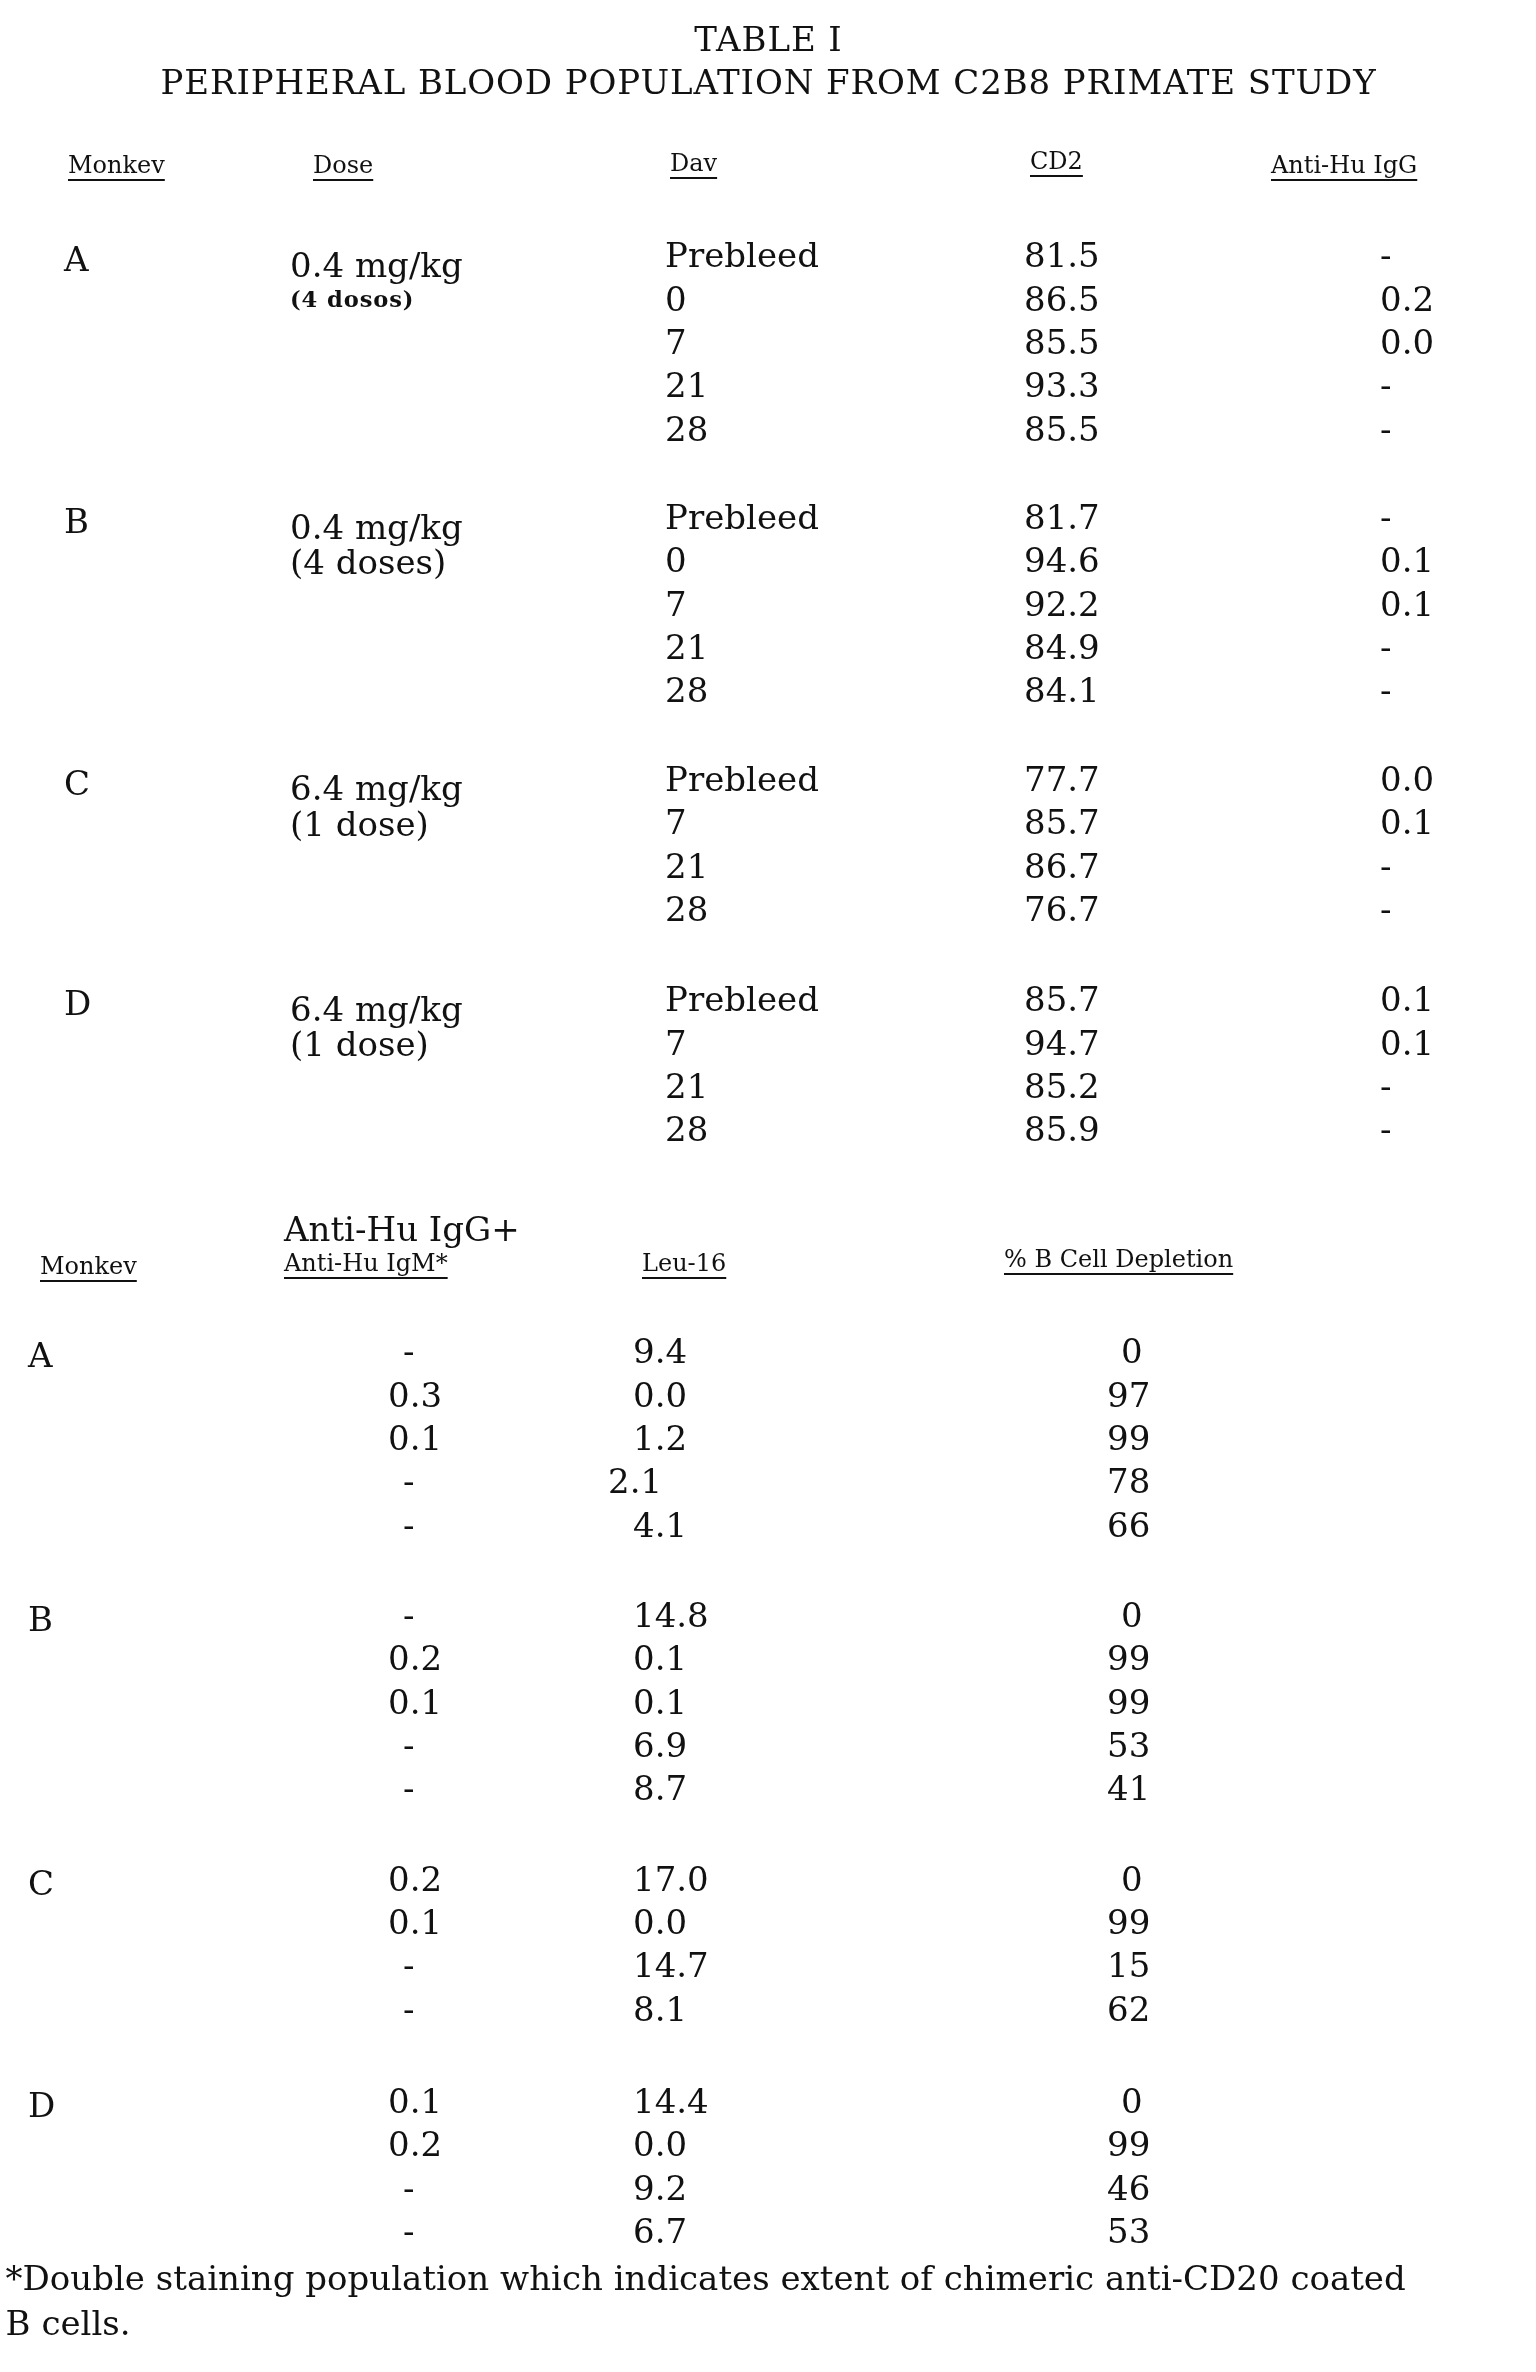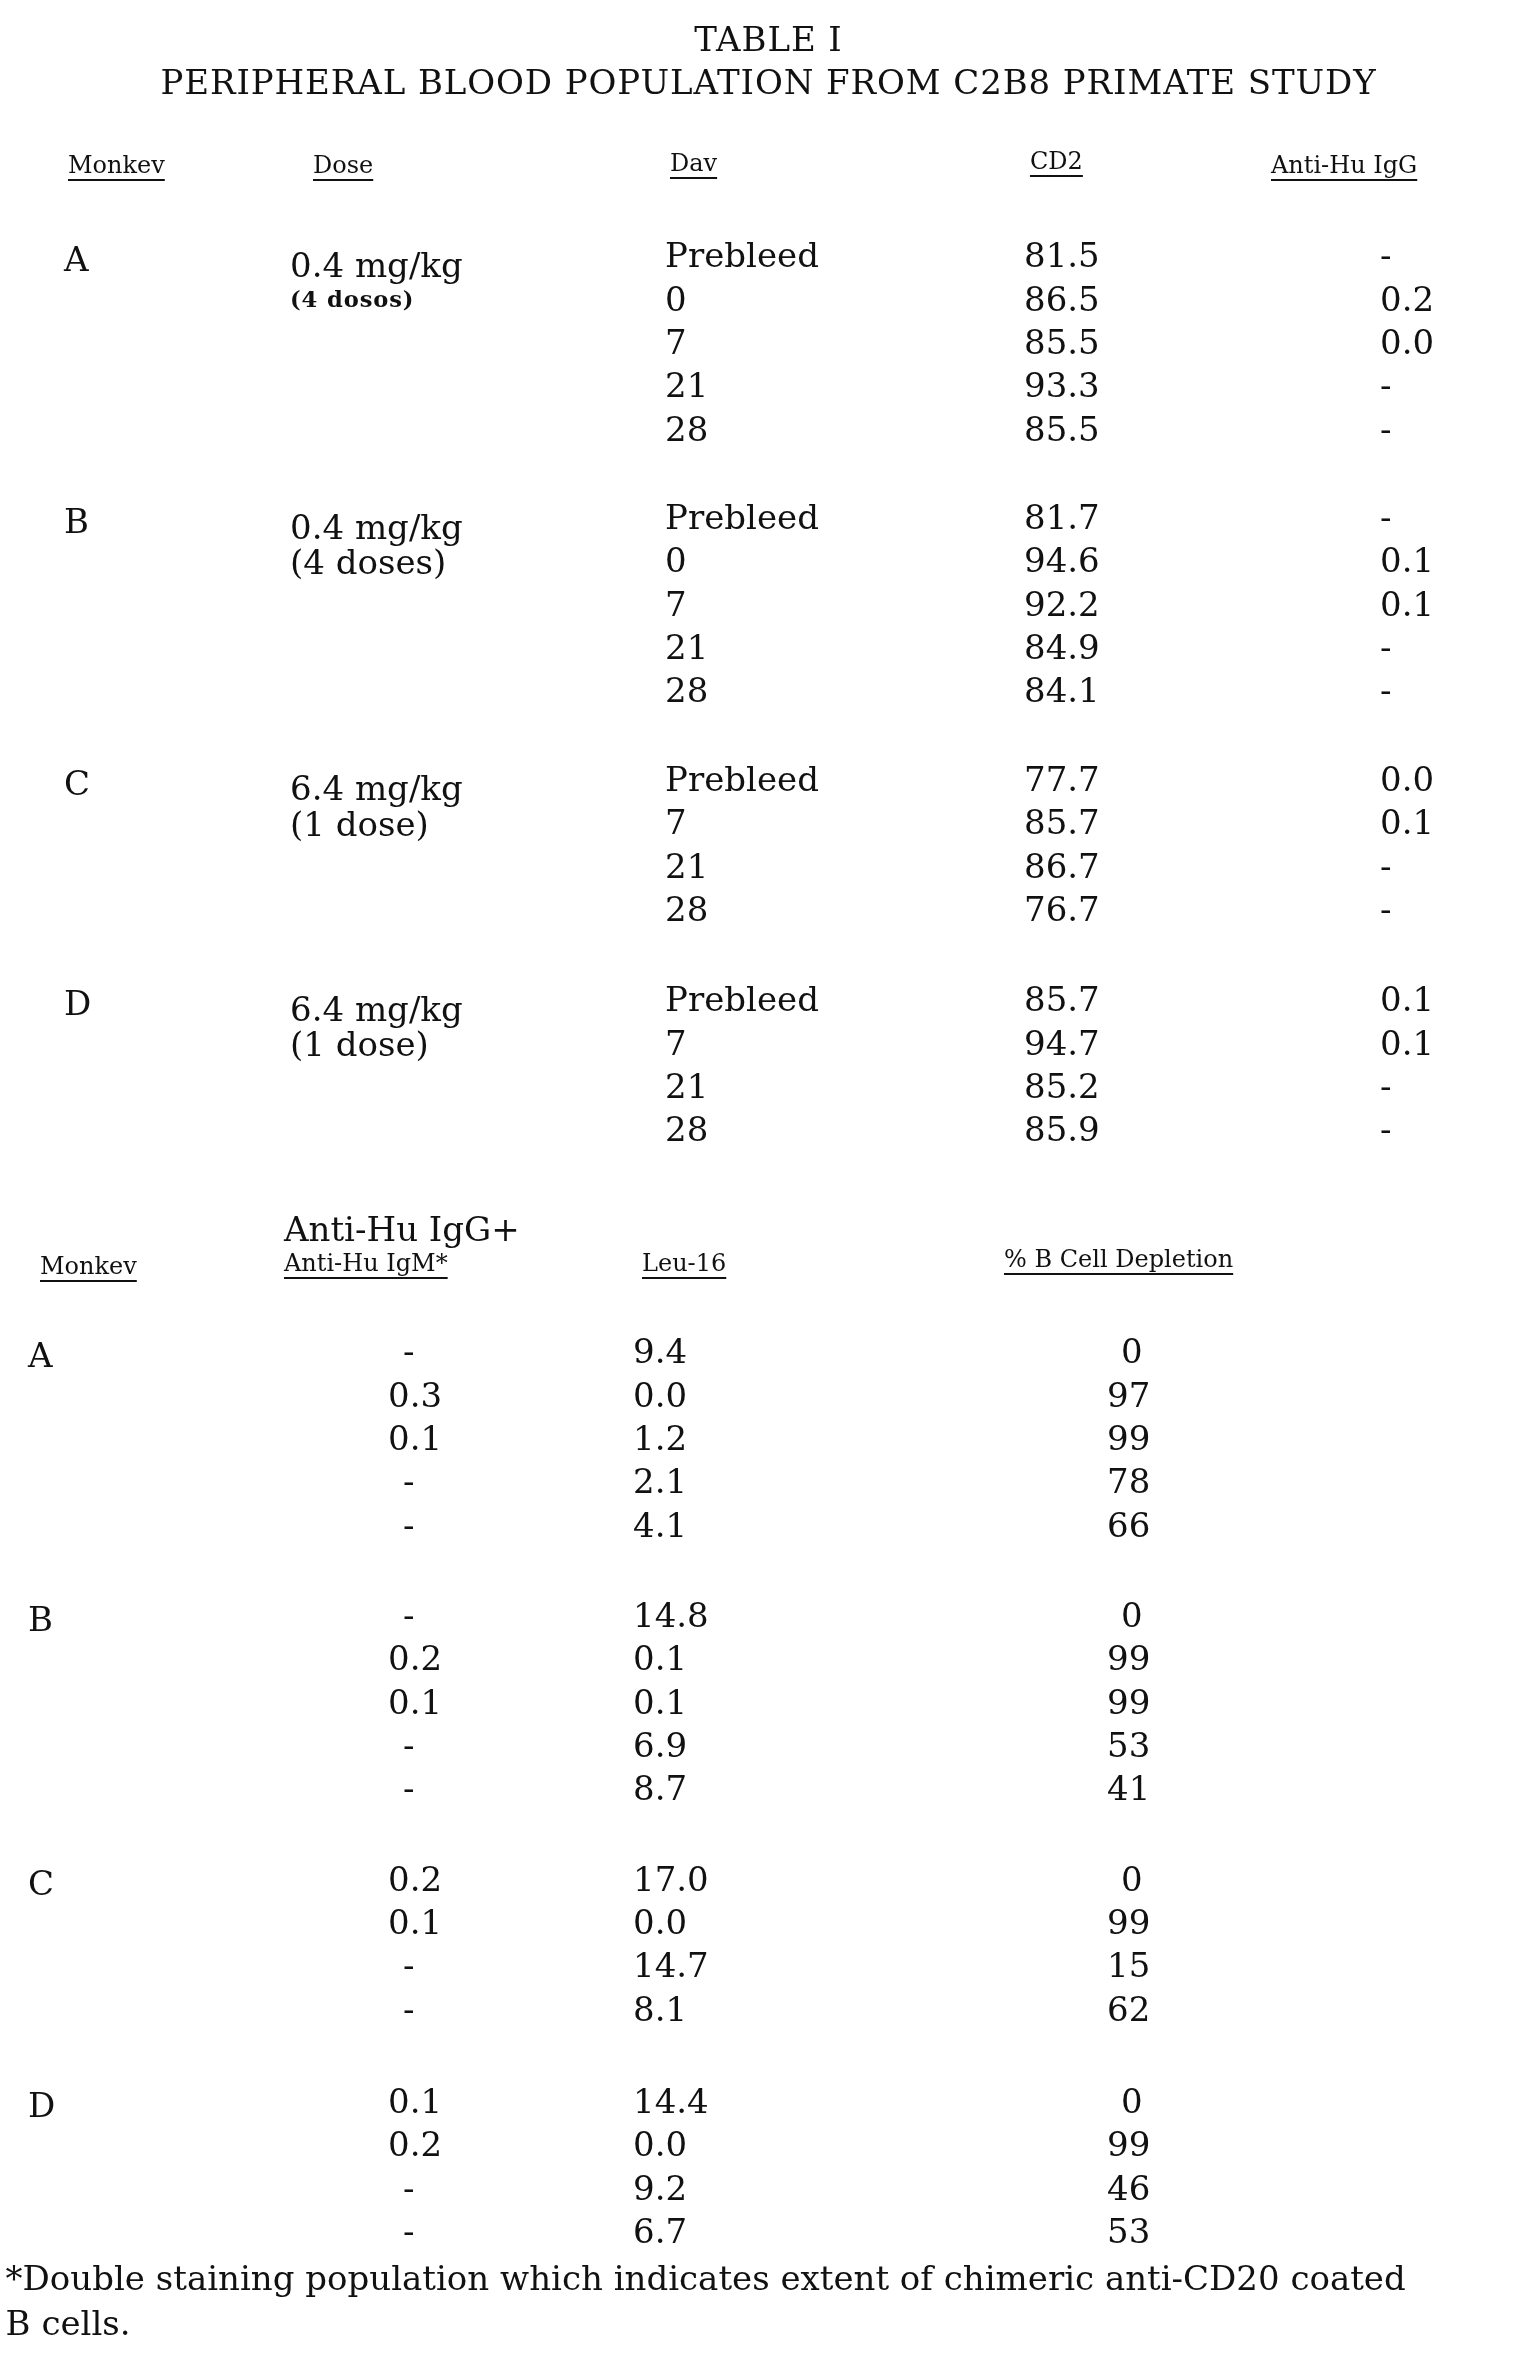--- a/index.html
+++ b/index.html
@@ -149,21 +149,21 @@
       <div class="abs cell" style="left: 633px; top: 1375px;">0.0</div>
       <div class="abs cell" style="left: 1107px; top: 1375px;">97</div>
     </div>
     <div>
       <div class="abs cell" style="left: 388px; top: 1418px;">0.1</div>
       <div class="abs cell" style="left: 633px; top: 1418px;">1.2</div>
       <div class="abs cell" style="left: 1107px; top: 1418px;">99</div>
     </div>
     <div>
       <div class="abs cell" style="left: 403px; top: 1461px;">-</div>
-      <div class="abs cell" style="left: 633px; top: 1461px;">2.1</div>
+      <div class="abs cell" style="left: 608px; top: 1461px;">2.1</div>
       <div class="abs cell" style="left: 1107px; top: 1461px;">78</div>
     </div>
     <div>
       <div class="abs cell" style="left: 403px; top: 1505px;">-</div>
       <div class="abs cell" style="left: 633px; top: 1505px;">4.1</div>
       <div class="abs cell" style="left: 1107px; top: 1505px;">66</div>
     </div>
     <div class="abs cell" style="left: 28px; top: 1599px;">B</div>
     <div>
       <div class="abs cell" style="left: 403px; top: 1595px;">-</div>

